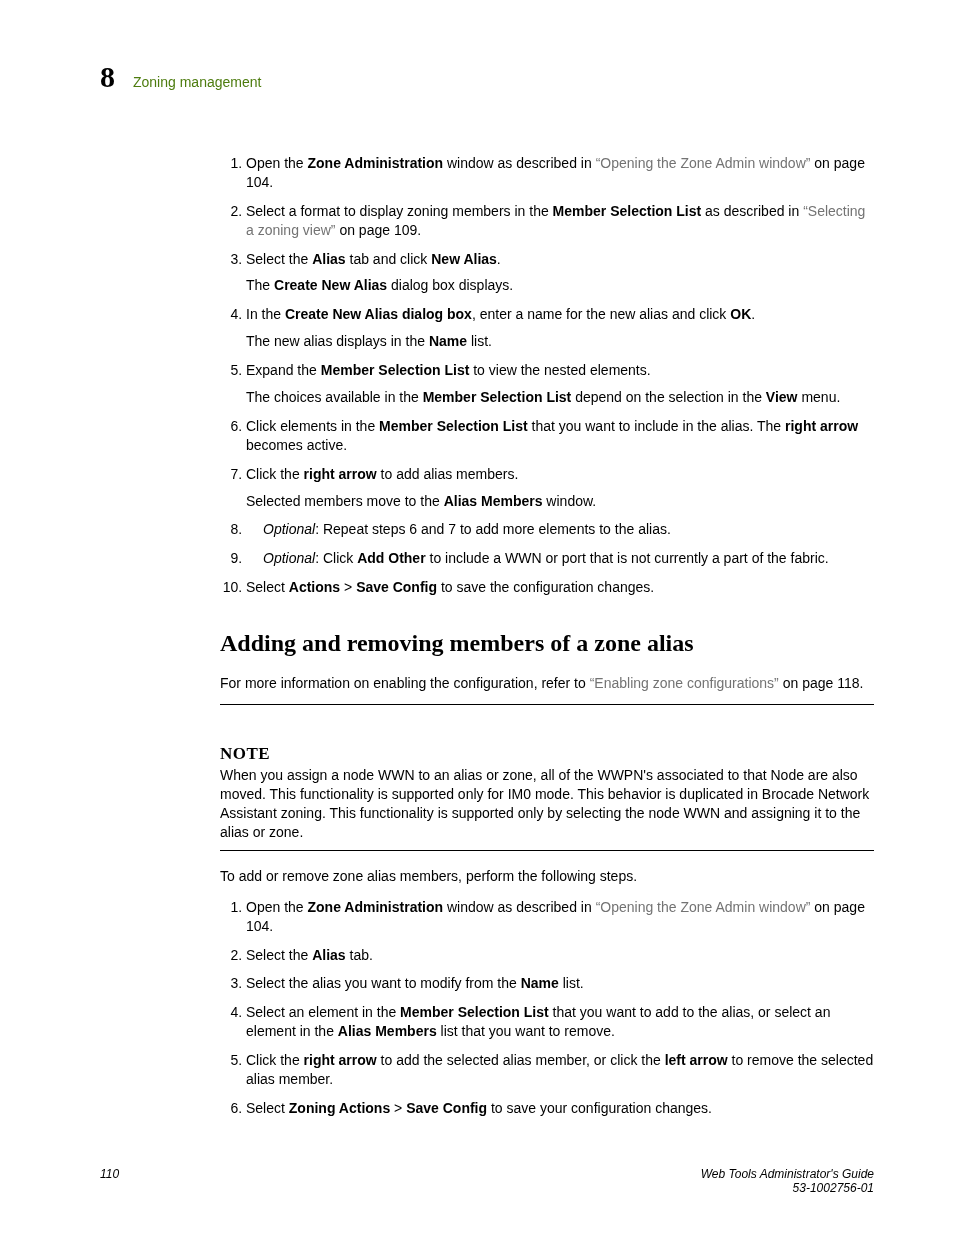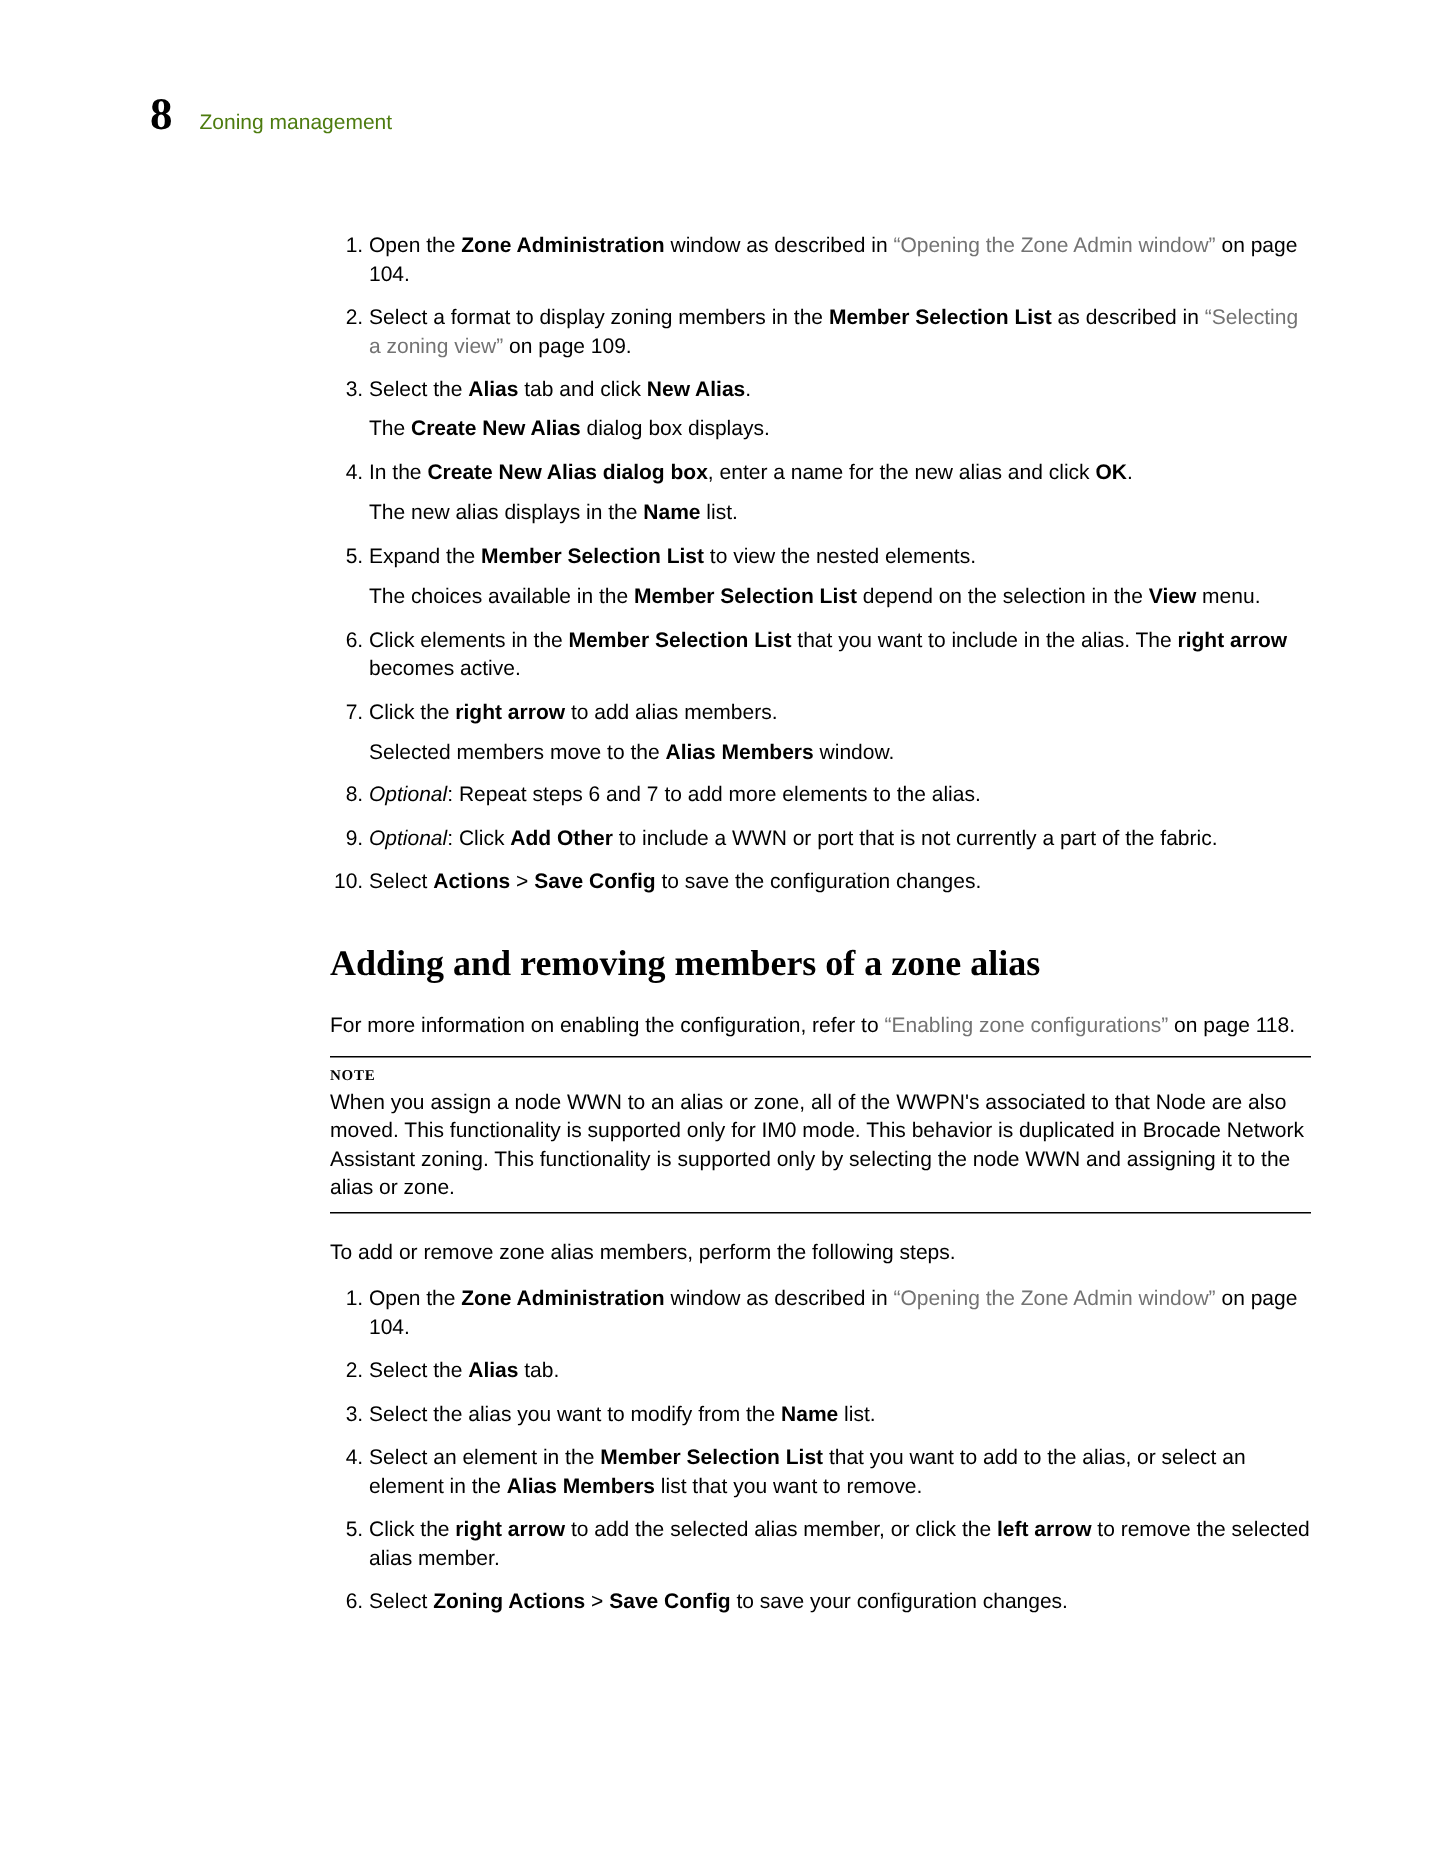--- a/index.html
+++ b/index.html
@@ -48,39 +48,40 @@
     margin-bottom: 10px;
   }
   ol.steps > li .sub {
     margin-top: 8px;
   }
   a.xref {
     color: #737373;
     text-decoration: none;
   }
   .bold { font-weight: bold; }
-  .italic { font-style: italic; }
+  .italic { font-style: italic; margin-left: 17px; }
   h2.section {
     font-family: Georgia, 'Times New Roman', serif;
     font-weight: bold;
     font-size: 24px;
     margin: 30px 0 14px 0;
   }
   .para { margin: 0 0 12px 0; }
   .note-block {
     border-top: 1px solid #000;
     border-bottom: 1px solid #000;
     padding: 6px 0 8px 0;
     margin: 10px 0 16px 0;
   }
   .note-label {
     font-family: Georgia, 'Times New Roman', serif;
     font-weight: bold;
-    font-size: 10px;
+    font-size: 17px;
     letter-spacing: 0.5px;
+    margin-top: 32px;
   }
   .footer {
     position: absolute;
     bottom: 40px;
     left: 100px;
     right: 80px;
     display: flex;
     justify-content: space-between;
     font-size: 12px;
     font-style: italic;
@@ -164,13 +165,20 @@
       <li>
         <span>Click the </span><span class="bold">right arrow</span><span> to add the selected alias member, or click the </span><span class="bold">left arrow</span><span> to remove the selected alias member.</span>
       </li>
       <li>
         <span>Select </span><span class="bold">Zoning Actions</span><span> &gt; </span><span class="bold">Save Config</span><span> to save your configuration changes.</span>
       </li>
     </ol>
 
   </div>
 
+  <div class="footer">
+    <div>110</div>
+    <div class="right">
+      <div>Web Tools Administrator's Guide</div>
+      <div>53-1002756-01</div>
+    </div>
+  </div>
 </div>
 
 </body></html>

